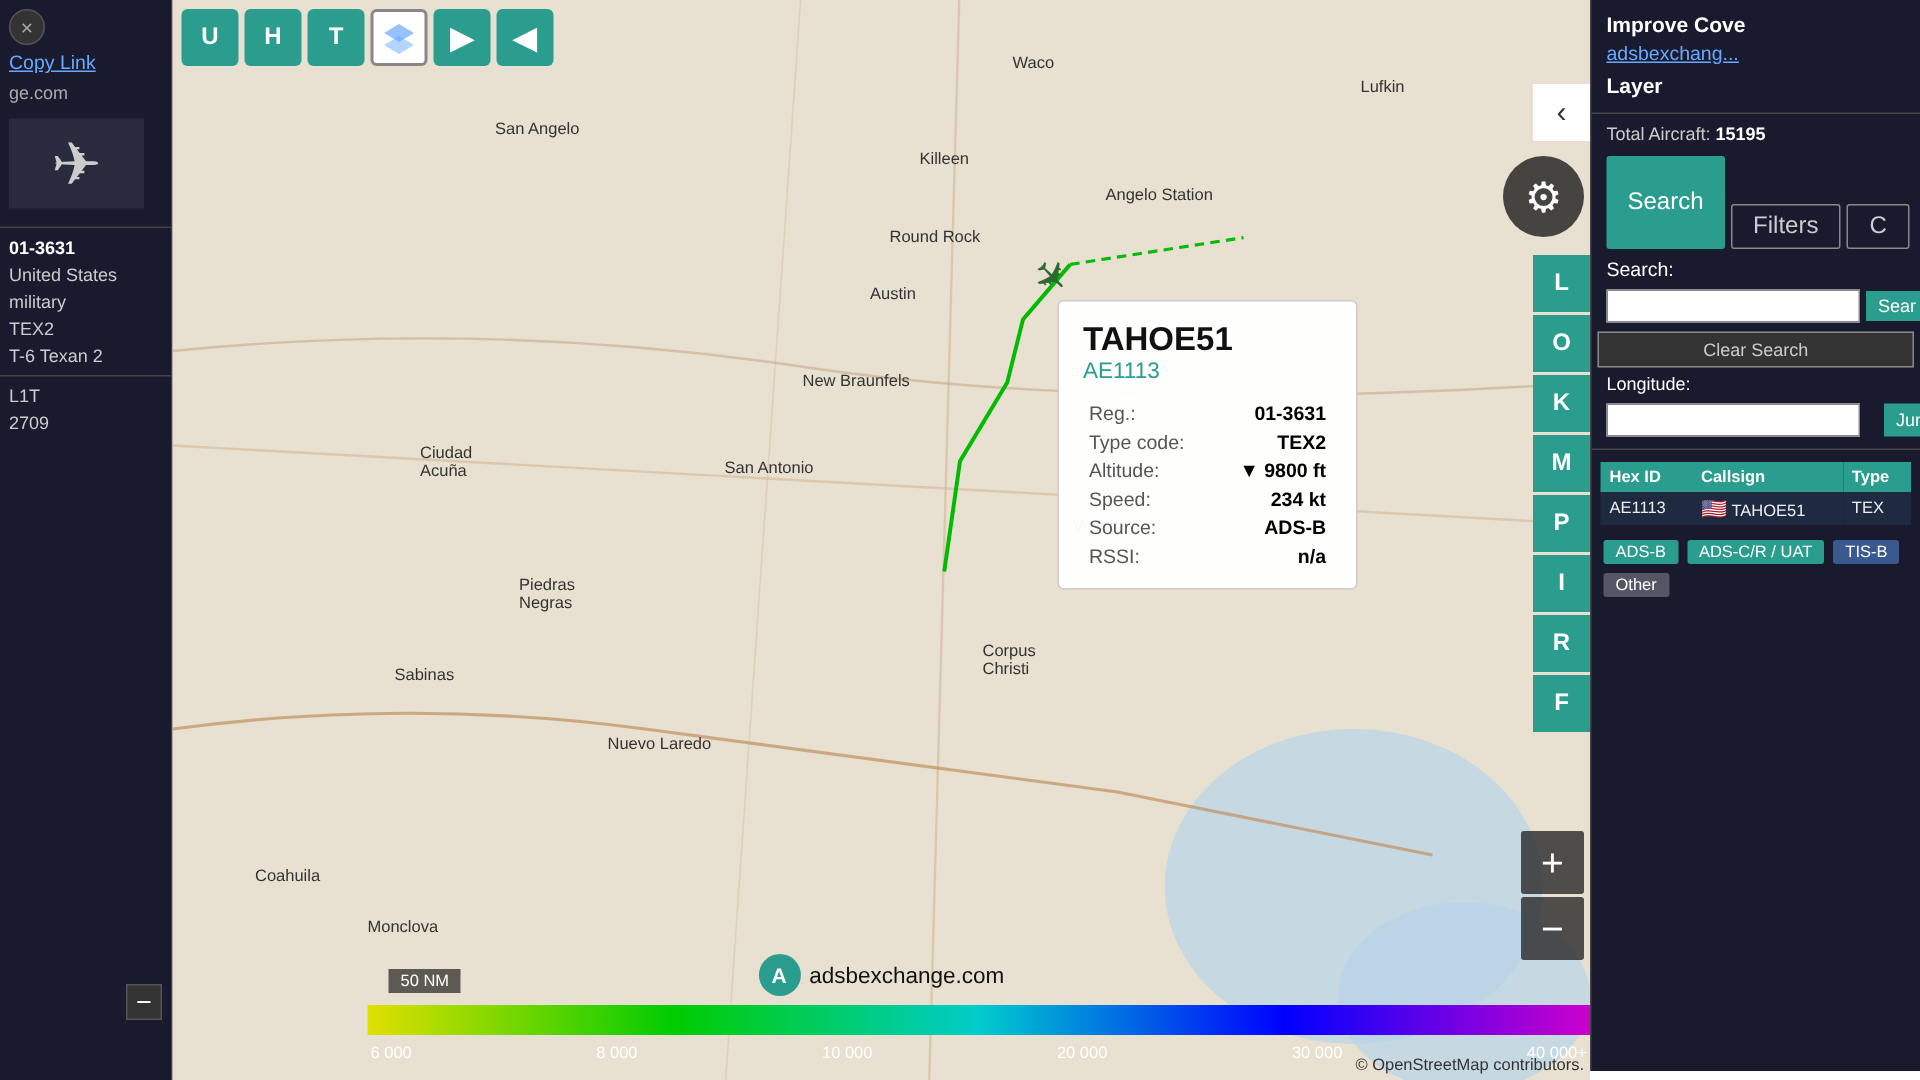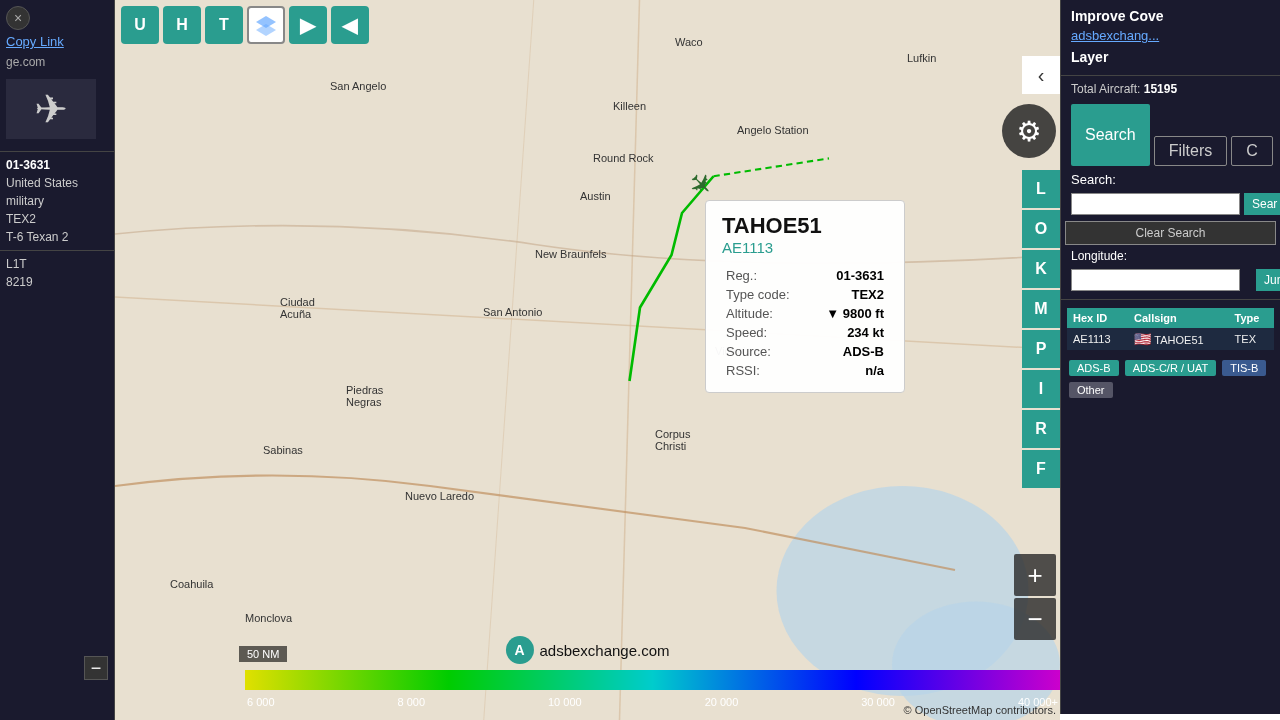--- a/index.html
+++ b/index.html
@@ -246,21 +246,21 @@
       font-size: 11px;
       color: #fff;
       z-index: 11;
       padding: 0 2px;
     }
 
     
     #scale-bar {
       position: absolute;
       bottom: 58px;
-      left: 124px;
+      left: 144px;
       background: rgba(0,0,0,0.6);
       color: #fff;
       font-size: 11px;
       padding: 2px 8px;
       z-index: 10;
     }
 
     
     #adsbx-label {
       position: absolute;
@@ -405,20 +405,21 @@
     }
     #right-panel .search-label {
       padding: 2px 10px;
       font-size: 13px;
       color: #fff;
     }
     #right-panel .search-input-row {
       display: flex;
       padding: 4px 10px;
       gap: 4px;
+      align-items: center;
     }
     #right-panel .search-input-row input {
       flex: 1;
       background: #fff;
       border: 1px solid #888;
       padding: 3px 6px;
       font-size: 12px;
       color: #111;
     }
     #right-panel .search-input-row .sear-btn {
@@ -523,21 +524,21 @@
     <span class="aircraft-silhouette">✈</span>
   </div>
   <div class="divider"></div>
   <div class="info-row highlight">01-3631</div>
   <div class="info-row">United States</div>
   <div class="info-row">military</div>
   <div class="info-row">TEX2</div>
   <div class="info-row">T-6 Texan 2</div>
   <div class="divider"></div>
   <div class="info-row">L1T</div>
-  <div class="info-row">8219</div>
+  <div class="info-row">2709</div>
   <div class="minus-btn">−</div>
 </div>
 
 <div id="map-area">
 
   <svg id="map-canvas" viewBox="0 0 900 720" preserveAspectRatio="xMidYMid slice">
 
     <rect width="900" height="720" fill="#e8e0d0"></rect>
 
     <ellipse cx="750" cy="580" rx="120" ry="100" fill="#b8d4e8" opacity="0.7"></ellipse>

